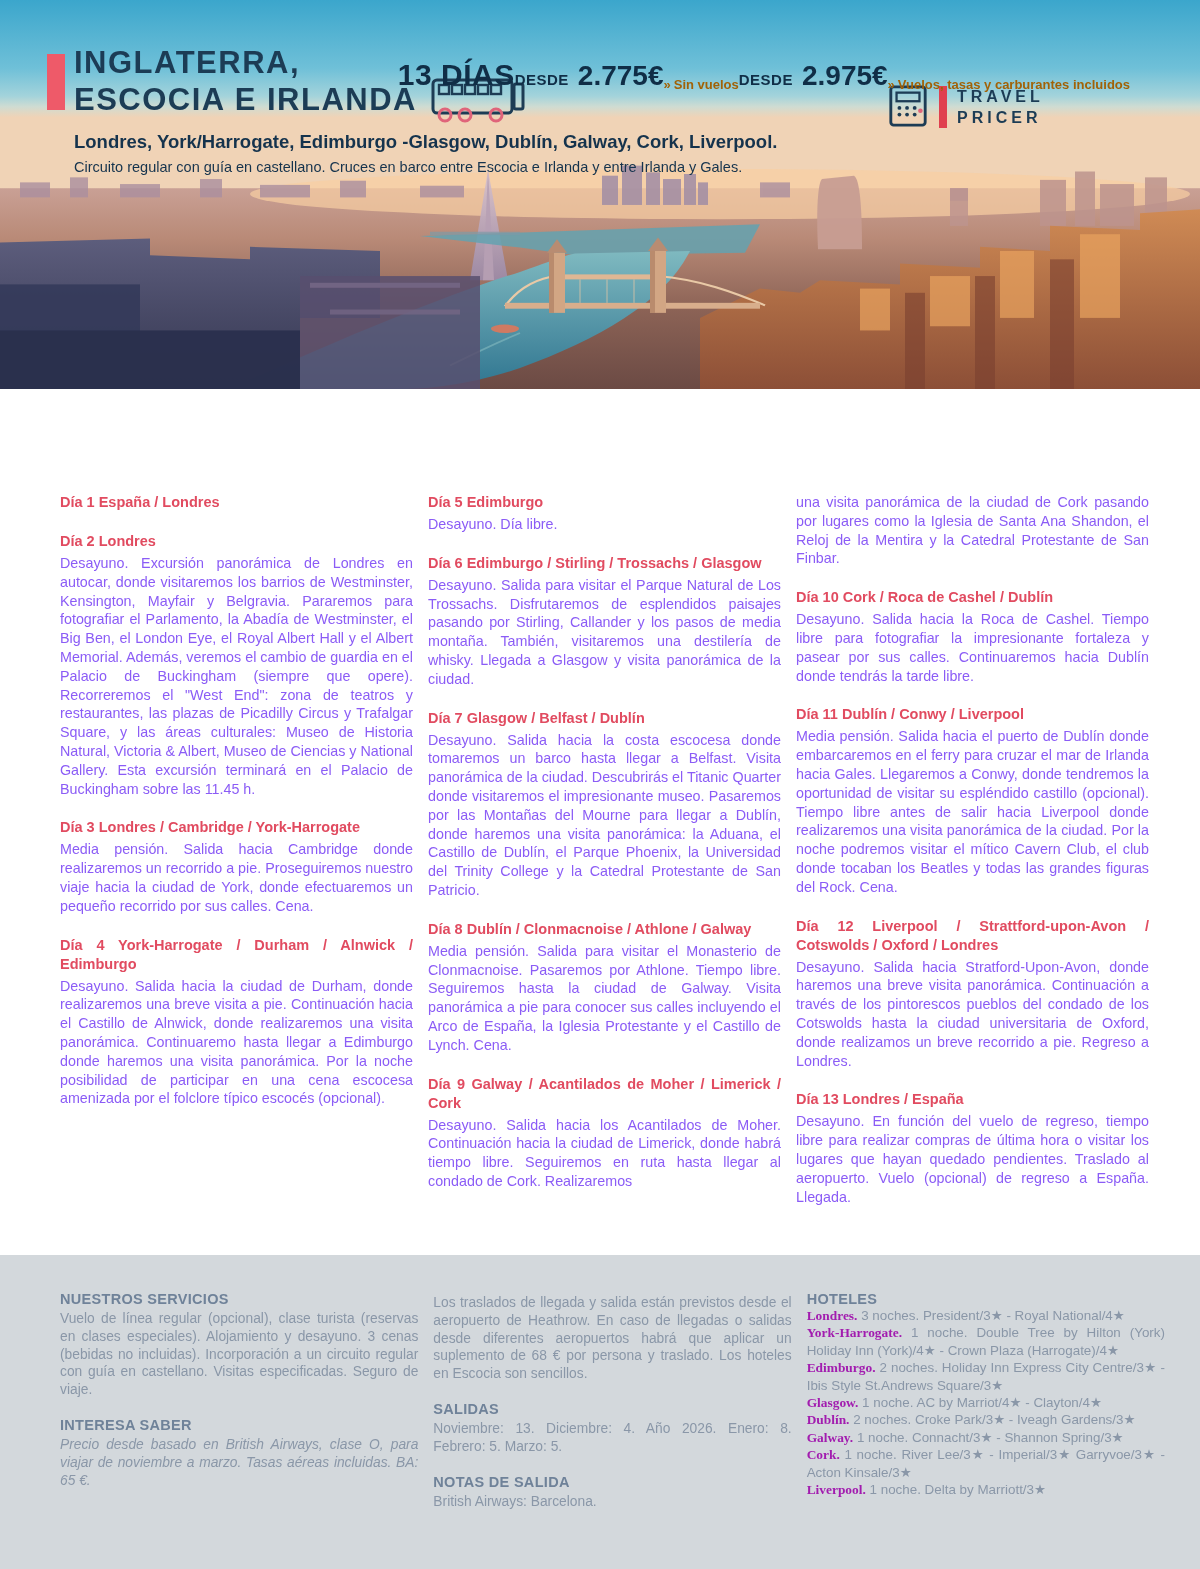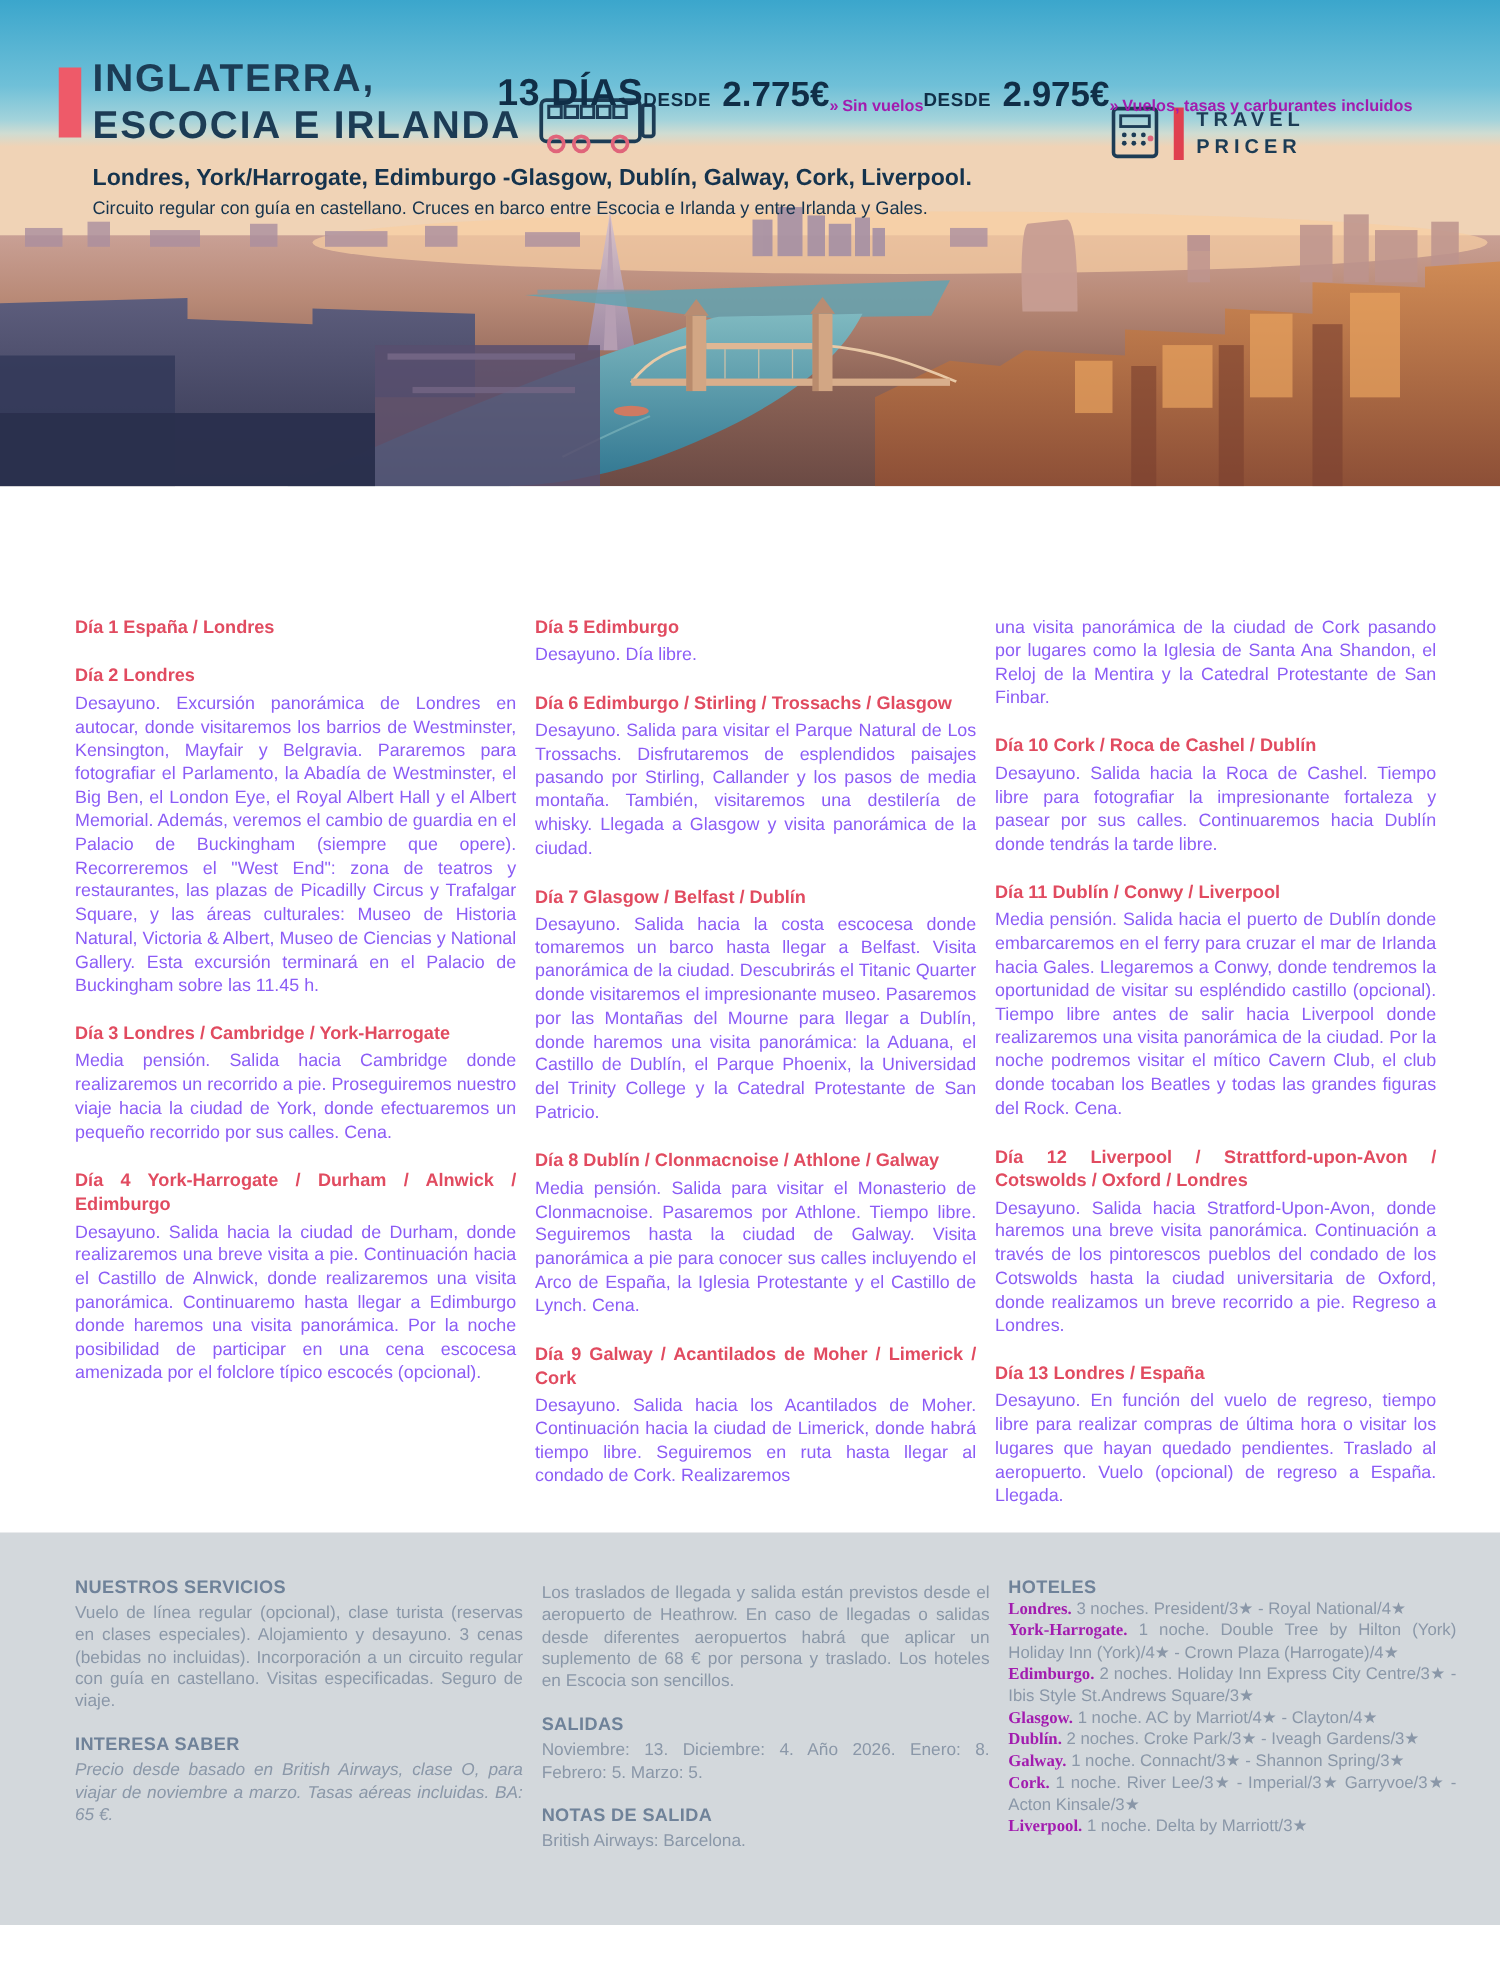--- a/index.html
+++ b/index.html
@@ -19,36 +19,36 @@
 
   .tp{position:absolute;left:887px;top:84px;display:flex;align-items:flex-end;gap:10px;}
   .tp-bar{width:8px;height:42px;background:#e0404f;}
   .tp-text{color:#1c3c55;font-size:16px;font-weight:700;letter-spacing:4px;line-height:21px;}
 
   .prices{position:absolute;right:70px;top:46px;display:flex;flex-direction:row;align-items:flex-end;}
   .duration{color:#102e47;font-size:30px;font-weight:800;letter-spacing:0.5px;}
   .price-row{margin-top:8px;display:flex;align-items:baseline;gap:9px;text-align:center;}
   .price-row .desde{color:#102e47;font-size:15px;font-weight:700;letter-spacing:0.5px;}
   .price-row .amount{color:#102e47;font-size:28px;font-weight:800;}
-  .price-note{margin-top:3px;color:#a21caf;font-size:13px;font-weight:700;}
+  .price-note{margin-top:3px;color:#a16207;font-size:13px;font-weight:700;}
   .price-note .mark{margin-right:3px;}
   .gap-lg{margin-top:14px;}
 
   
   .columns{position:absolute;top:465px;left:0;width:1200px;box-sizing:border-box;
            padding:28px 51px 0 60px;display:flex;gap:15px;}
   .col{flex:1;min-width:0;}
   .day-h{color:#e14b60;font-size:14.5px;font-weight:700;line-height:19px;margin-top:20px;
          text-align:justify;}
   .day-h:first-child{margin-top:0;}
   .day-b{color:#8b5cf6;font-size:14.3px;line-height:18.8px;margin-top:3px;text-align:justify;}
   .day-b:first-child{margin-top:0;}
 
   
-  .band{position:absolute;top:1226px;left:0;width:1200px;height:314px;background:#d3d8dc;
+  .band{position:absolute;top:1255px;left:0;width:1200px;height:314px;background:#d3d8dc;
         box-sizing:border-box;}
   .band-cols{display:flex;gap:15px;box-sizing:border-box;padding:36px 35px 0 60px;}
   .band-col{flex:1;min-width:0;}
   .band-h{color:#6f8299;font-size:14.5px;font-weight:700;letter-spacing:0.3px;margin-top:18px;}
   .band-h:first-child{margin-top:0;}
   .band-b{color:#8a97a8;font-size:13.8px;line-height:17.8px;margin-top:3px;text-align:justify;}
   .band-b.italic{font-style:italic;}
   .hotel-line{color:#8a97a8;font-size:13.4px;line-height:17.4px;text-align:justify;}
   .hotel-line b{color:#a21caf;font-weight:700;font-family:Liberation Serif, serif;}
 </style>

